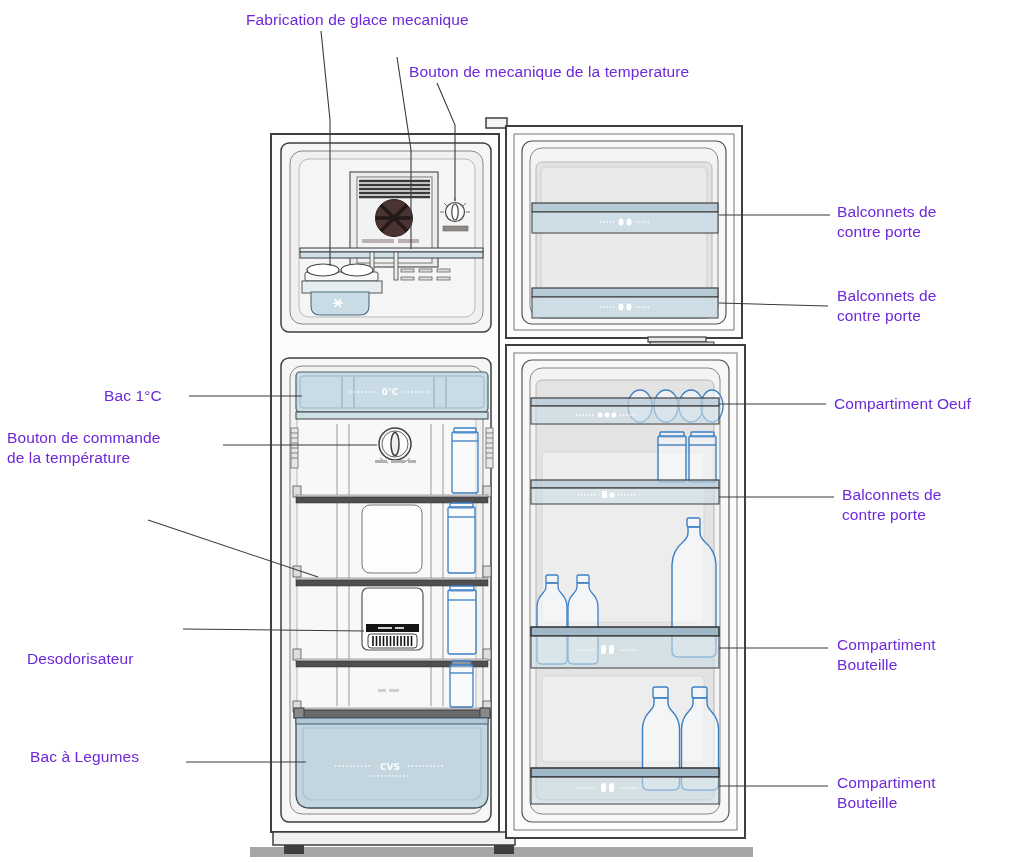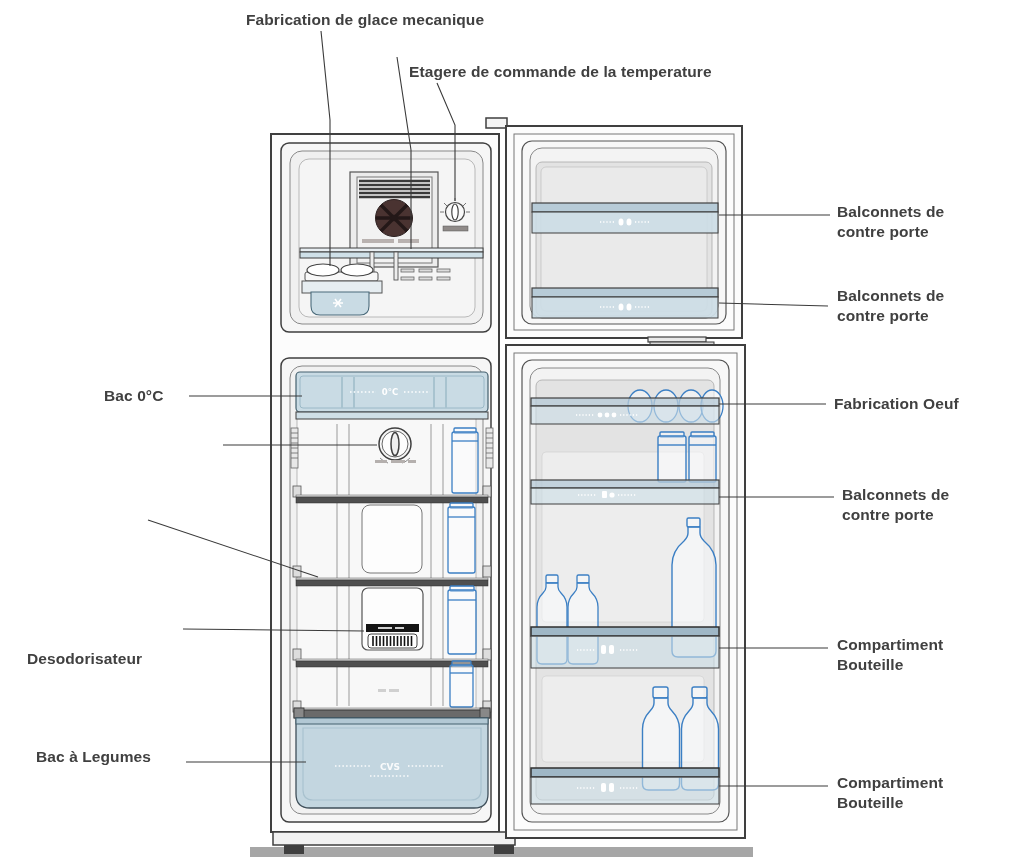--- a/index.html
+++ b/index.html
@@ -1,19 +1,19 @@
 <!DOCTYPE html>
 <html><head>
 <meta charset="utf-8">
 <style>
   html,body{margin:0;padding:0;background:#ffffff;}
   #stage{position:relative;width:1023px;height:862px;background:#ffffff;overflow:hidden;
          font-family:"Liberation Sans", sans-serif;}
   #drawing{position:absolute;left:0;top:0;}
-  .lbl{position:absolute;font-weight:bold;font-size:15.5px;line-height:1.32;color:#404040;
+  .lbl{position:absolute;font-weight:normal;font-size:15.5px;line-height:1.32;color:#6d28d9;
        white-space:pre-line;letter-spacing:0.1px;}
 </style>
 </head>
 <body>
 
 <div id="stage">
 
 <svg id="drawing" width="1023" height="862" viewBox="0 0 1023 862">
 
   <rect x="250" y="847" width="503" height="10" fill="#a6a6a6"></rect>
@@ -387,31 +387,33 @@
     <line x1="719" y1="215" x2="830" y2="215"></line>
     <line x1="719" y1="303" x2="828" y2="306"></line>
     <line x1="719" y1="404" x2="826" y2="404"></line>
     <line x1="719" y1="497" x2="834" y2="497"></line>
     <line x1="719" y1="648" x2="828" y2="648"></line>
     <line x1="719" y1="786" x2="828" y2="786"></line>
   </g>
 </svg>
 
 <div class="lbl" style="left:246px;top:10px">Fabrication de glace mecanique</div>
-<div class="lbl" style="left:409px;top:62px">Etagere de commande de la temperature</div>
-
-<div class="lbl" style="left:104px;top:386px">Bac 0°C</div>
+<div class="lbl" style="left:409px;top:62px">Bouton de mecanique de la temperature</div>
+
+<div class="lbl" style="left:104px;top:386px">Bac 1°C</div>
+<div class="lbl" style="left:7px;top:428px">Bouton de commande
+de la température</div>
 <div class="lbl" style="left:27px;top:649px">Desodorisateur</div>
-<div class="lbl" style="left:36px;top:747px">Bac à Legumes</div>
+<div class="lbl" style="left:30px;top:747px">Bac à Legumes</div>
 
 <div class="lbl" style="left:837px;top:202px">Balconnets de
 contre porte</div>
 <div class="lbl" style="left:837px;top:286px">Balconnets de
 contre porte</div>
-<div class="lbl" style="left:834px;top:394px">Fabrication  Oeuf</div>
+<div class="lbl" style="left:834px;top:394px">Compartiment  Oeuf</div>
 <div class="lbl" style="left:842px;top:485px">Balconnets de
 contre porte</div>
 <div class="lbl" style="left:837px;top:635px">Compartiment
 Bouteille</div>
 <div class="lbl" style="left:837px;top:773px">Compartiment
 Bouteille</div>
 
 </div>
 
 </body></html>

